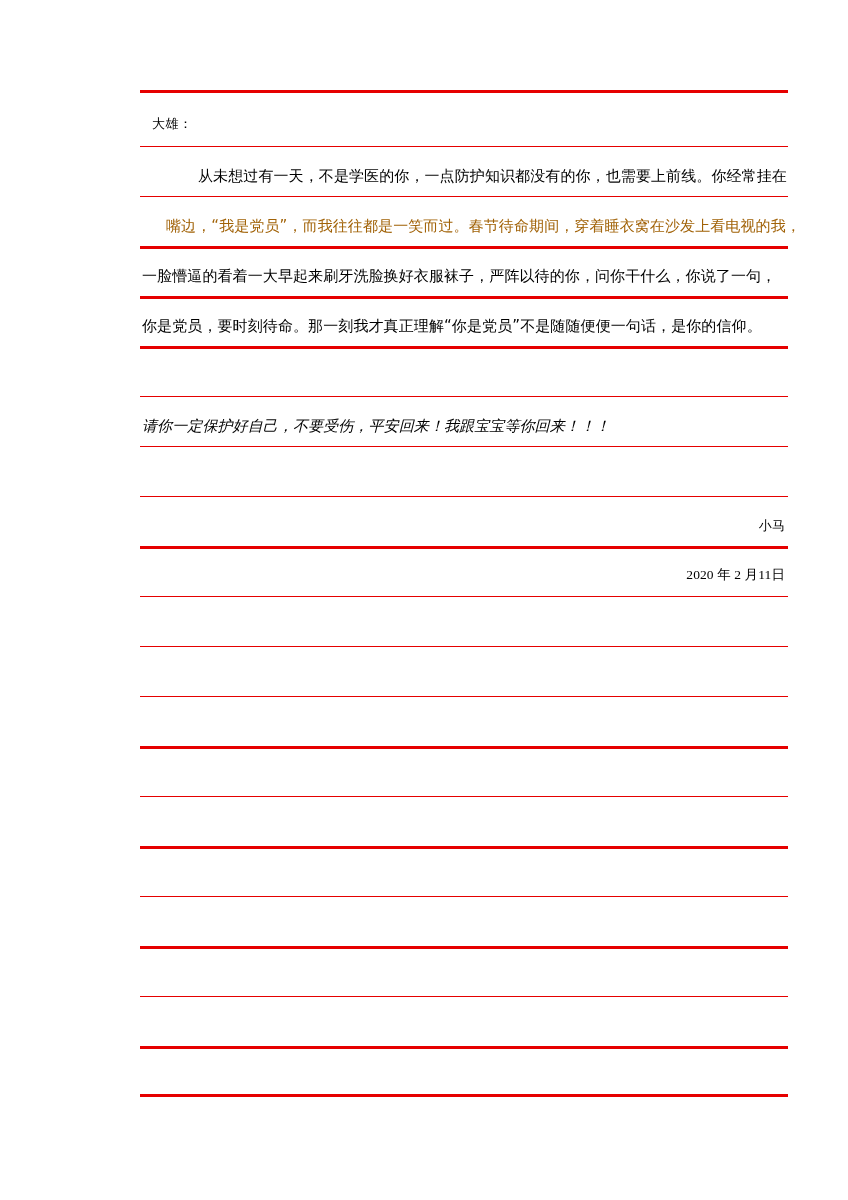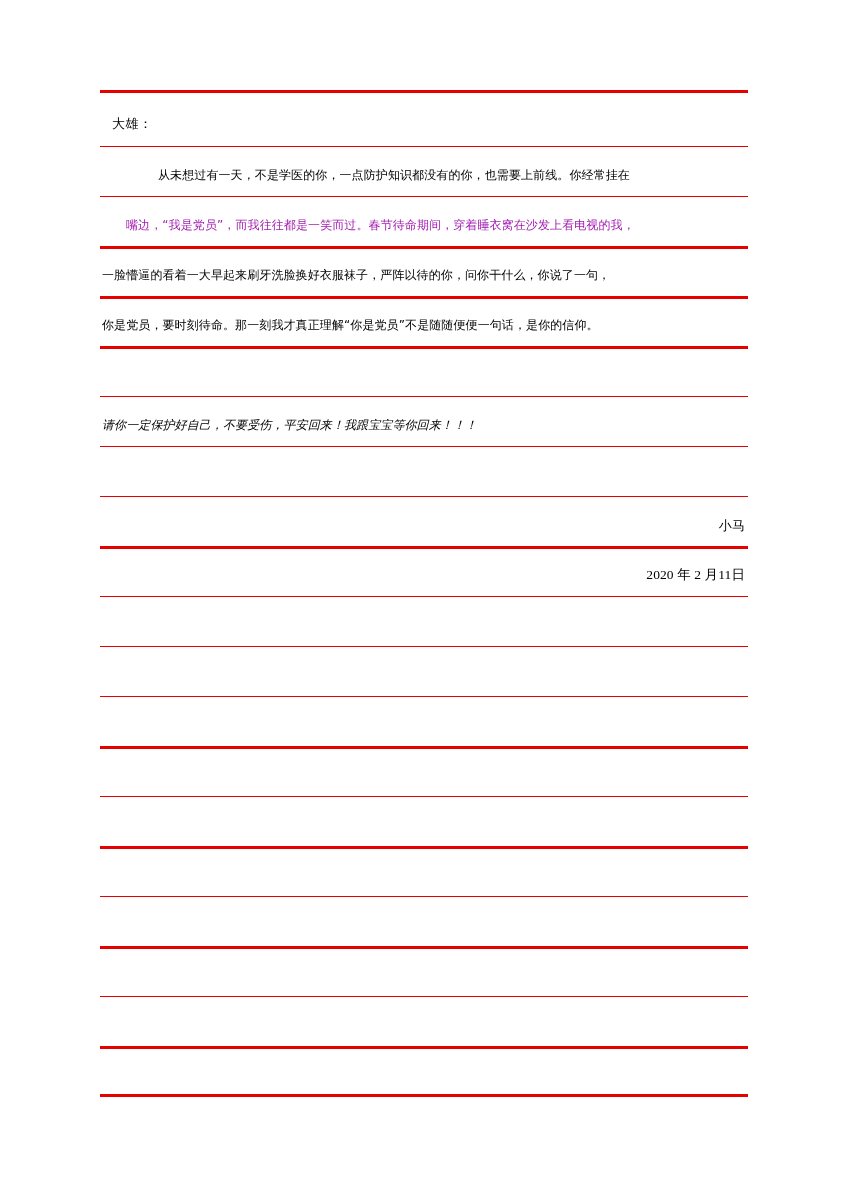--- a/index.html
+++ b/index.html
@@ -7,20 +7,21 @@
     padding: 0;
     background: #ffffff;
   }
   .page {
     position: relative;
     width: 788px;
     height: 1200px;
     background: #ffffff;
     overflow: hidden;
     font-family: "DejaVu Sans", "Liberation Sans", sans-serif;
+    margin-left: 40px;
   }
   
   .sheet {
     position: absolute;
     left: 100px;
     top: 90px;
     width: 648px;
     height: 1010px;
   }
   .rule {
@@ -30,21 +31,21 @@
     background: #e60000;
   }
   .rule.thick { height: 3px; }
   .rule.thin  { height: 1px; }
 
   .line-text {
     position: absolute;
     left: 0;
     width: 648px;
     color: #000000;
-    font-size: 12px;
+    font-size: 15px;
     line-height: 1;
     white-space: nowrap;
     letter-spacing: 0.1px;
   }
   .line-text.greeting {
     left: 12px;
     font-size: 13px;
     letter-spacing: 0.5px;
   }
   .line-text.indent {
@@ -89,20 +90,20 @@
       <div class="rule thick" style="top: 656px; background: rgb(230, 0, 0);"></div>
       <div class="rule thin" style="top: 706px; background: rgb(230, 0, 0);"></div>
       <div class="rule thick" style="top: 756px; background: rgb(230, 0, 0);"></div>
       <div class="rule thin" style="top: 806px; background: rgb(230, 0, 0);"></div>
       <div class="rule thick" style="top: 856px; background: rgb(230, 0, 0);"></div>
       <div class="rule thin" style="top: 906px; background: rgb(230, 0, 0);"></div>
       <div class="rule thick" style="top: 956px; background: rgb(230, 0, 0);"></div>
       <div class="rule thick" style="top: 1004px; background: rgb(230, 0, 0);"></div>
       <div class="line-text greeting" style="top: 27px; color: rgb(0, 0, 0);">大雄：</div>
       <div class="line-text indent" style="top: 79px; color: rgb(0, 0, 0);">从未想过有一天，不是学医的你，一点防护知识都没有的你，也需要上前线。你经常挂在</div>
-      <div class="line-text body" style="top: 129px; color: #a21caf; padding-left: 24px;">嘴边，“我是党员”，而我往往都是一笑而过。春节待命期间，穿着睡衣窝在沙发上看电视的我，</div>
+      <div class="line-text body" style="top: 129px; color: #a16207; padding-left: 24px;">嘴边，“我是党员”，而我往往都是一笑而过。春节待命期间，穿着睡衣窝在沙发上看电视的我，</div>
       <div class="line-text body" style="top: 179px; color: rgb(0, 0, 0);">一脸懵逼的看着一大早起来刷牙洗脸换好衣服袜子，严阵以待的你，问你干什么，你说了一句，</div>
       <div class="line-text body" style="top: 229px; color: rgb(0, 0, 0);">你是党员，要时刻待命。那一刻我才真正理解“你是党员”不是随随便便一句话，是你的信仰。</div>
       <div class="line-text body" style="top: 329px; color: rgb(0, 0, 0); font-style: italic;">请你一定保护好自己，不要受伤，平安回来！我跟宝宝等你回来！！！</div>
       <div class="line-text right" style="top: 429px; color: rgb(0, 0, 0);">小马</div>
       <div class="line-text date" style="top: 478px; color: rgb(0, 0, 0); text-align: right;">2020 年 2 月11日</div>
     </div>
 </div>
 
 </body></html>

